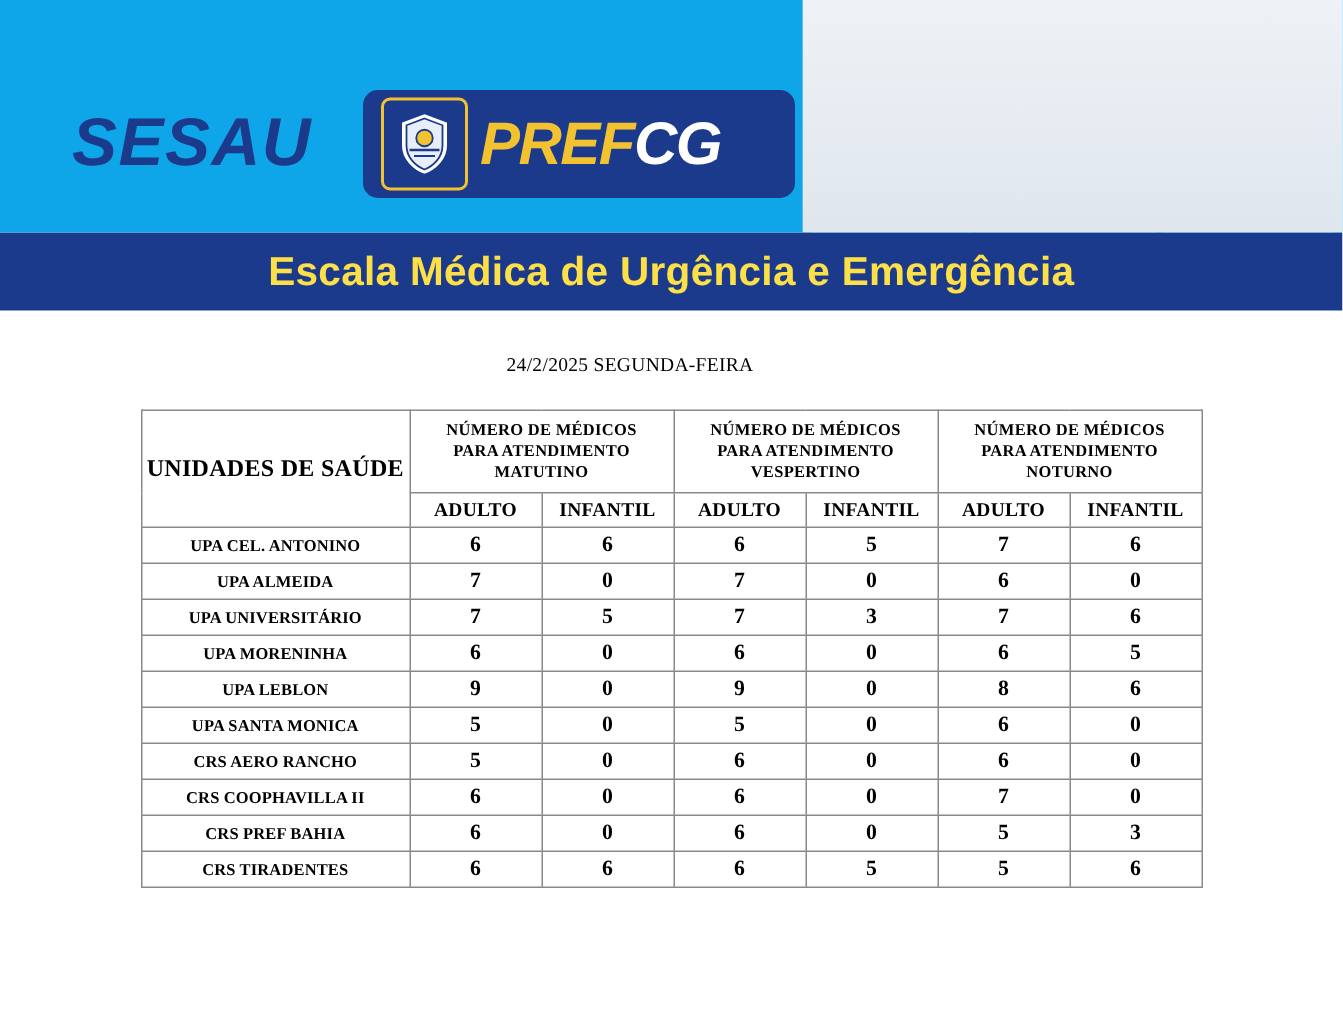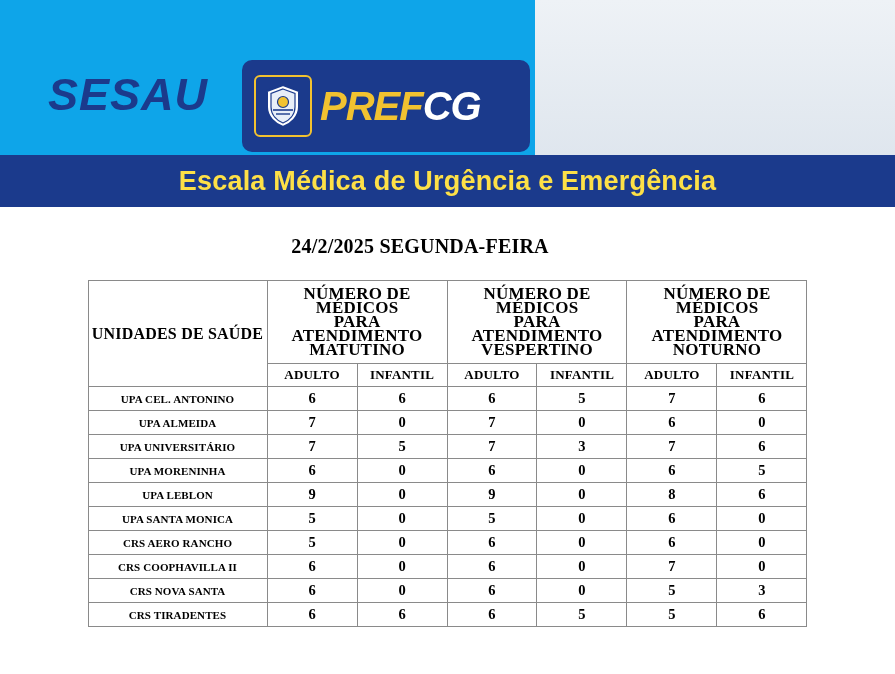--- a/index.html
+++ b/index.html
@@ -35,21 +35,21 @@
     letter-spacing: 1px;
     color: #1b3a8c;
     line-height: 45px;
   }
 
   .prefcg-badge {
     position: absolute;
     left: 242px;
     top: 60px;
     width: 288px;
-    height: 92px;
+    height: 72px;
     background: #1b3a8c;
     border-radius: 10px;
     display: flex;
     align-items: center;
     padding-left: 12px;
     box-sizing: border-box;
   }
   .crest {
     width: 54px;
     height: 58px;
@@ -108,22 +108,22 @@
     letter-spacing: 0.2px;
     white-space: nowrap;
   }
 
   
   .date-line {
     width: 840px;
     text-align: center;
     margin-top: 28px;
     font-family: "Liberation Serif", serif;
-    font-weight: bold;
-    font-size: 20px;
+    font-weight: normal;
+    font-size: 13px;
     color: #000000;
     letter-spacing: 0.2px;
   }
 
   
   .table-wrap {
     margin-top: 22px;
     display: flex;
     justify-content: center;
   }
@@ -139,21 +139,21 @@
     vertical-align: middle;
   }
   th.unit-head {
     width: 172px;
     font-size: 16px;
     font-weight: bold;
     padding: 4px 3px;
     letter-spacing: 0.2px;
   }
   th.period-head {
-    font-size: 17px;
+    font-size: 11px;
     font-weight: bold;
     line-height: 14px;
     padding: 6px 24px;
     letter-spacing: 0.2px;
   }
   th.sub-head {
     font-size: 13px;
     font-weight: bold;
     padding: 3px 2px;
     width: 83px;
@@ -329,21 +329,21 @@
       <tr>
         <td class="unit-cell">CRS COOPHAVILLA II</td>
         <td class="num-cell">6</td>
         <td class="num-cell">0</td>
         <td class="num-cell">6</td>
         <td class="num-cell">0</td>
         <td class="num-cell">7</td>
         <td class="num-cell">0</td>
       </tr>
       <tr>
-        <td class="unit-cell">CRS NOVA SANTA</td>
+        <td class="unit-cell">CRS PREF BAHIA</td>
         <td class="num-cell">6</td>
         <td class="num-cell">0</td>
         <td class="num-cell">6</td>
         <td class="num-cell">0</td>
         <td class="num-cell">5</td>
         <td class="num-cell">3</td>
       </tr>
       <tr>
         <td class="unit-cell">CRS TIRADENTES</td>
         <td class="num-cell">6</td>

